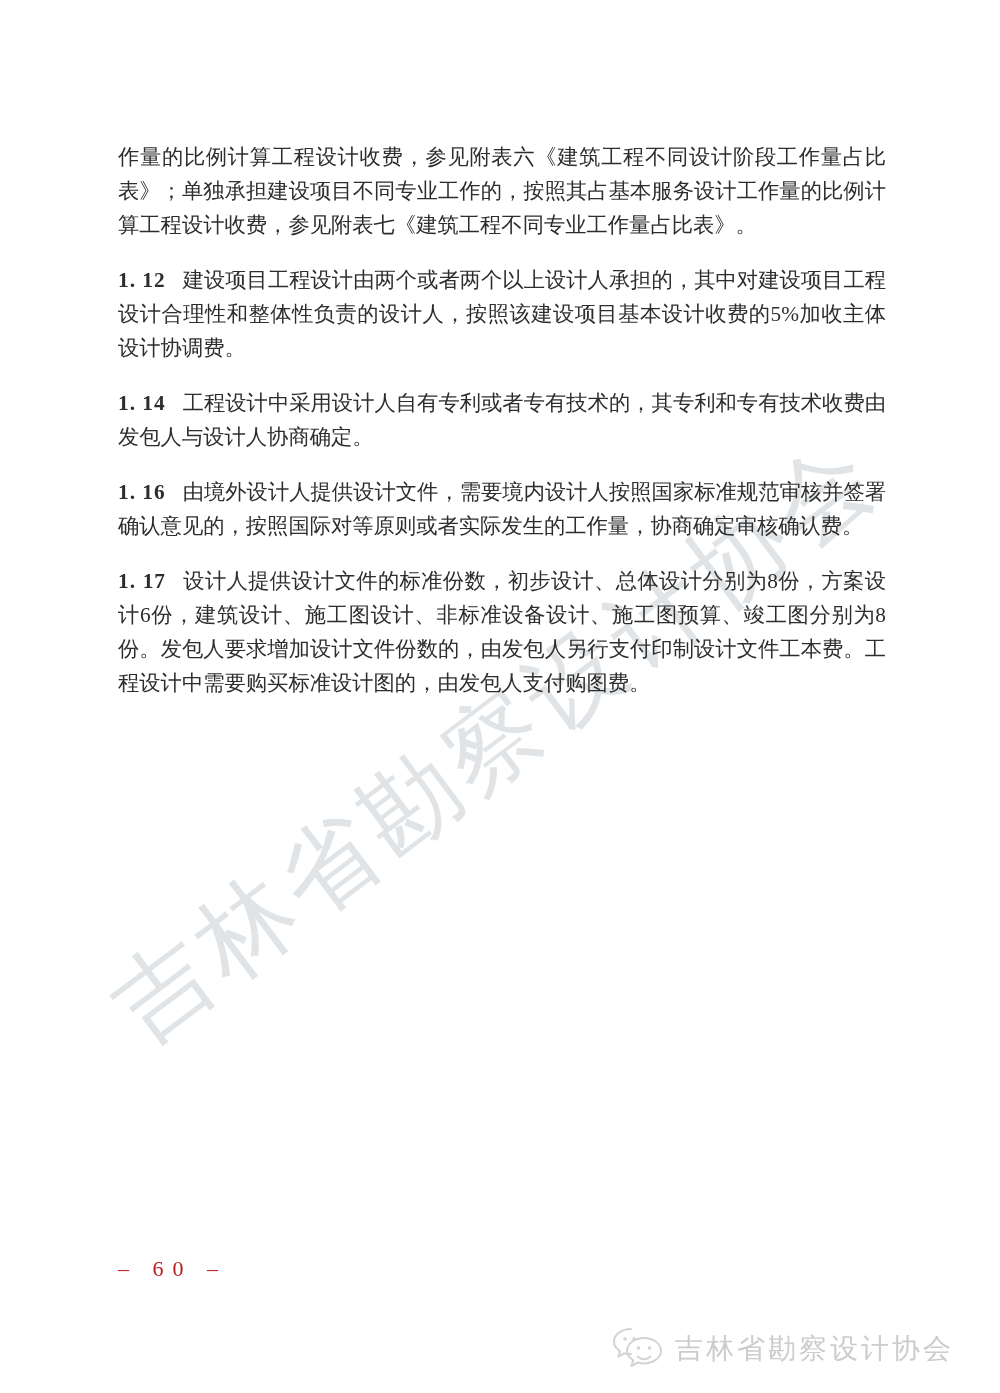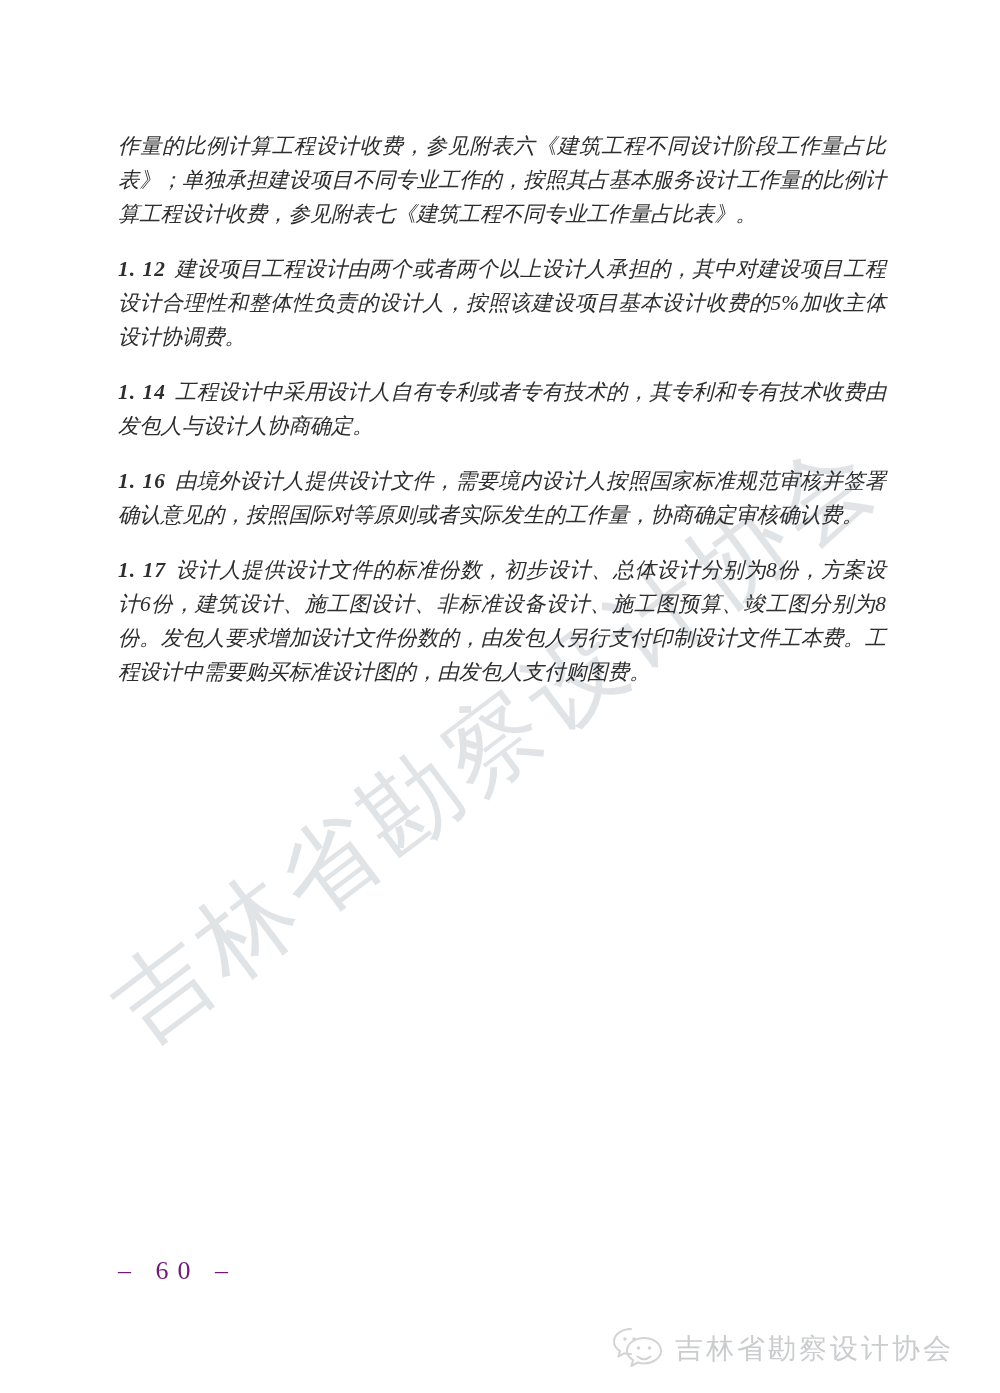--- a/index.html
+++ b/index.html
@@ -11,37 +11,36 @@
     position: relative;
     width: 1000px;
     height: 1393px;
     background: #ffffff;
     overflow: hidden;
     font-family: "Liberation Serif", "DejaVu Serif", serif;
   }
   .content {
     position: absolute;
     left: 118px;
-    top: 129px;
+    top: 140px;
     width: 768px;
     z-index: 2;
-    font-style: italic;
   }
   .para {
     font-size: 21.3px;
     line-height: 34px;
     color: #2d2d2d;
     text-align: justify;
     text-justify: inter-ideograph;
     margin: 0 0 21px 0;
   }
   .para .num {
     font-weight: bold;
     letter-spacing: 1px;
-    margin-right: 9px;
+    margin-right: 17px;
   }
   .para .num:empty {
     margin-right: 0;
     letter-spacing: 0;
   }
   .watermark {
     position: absolute;
     left: 15px;
     top: 675px;
     width: 960px;
@@ -56,22 +55,22 @@
     opacity: 0.34;
     white-space: nowrap;
     z-index: 1;
     pointer-events: none;
     font-family: "DejaVu Serif", "Liberation Serif", serif;
   }
   .page-number {
     position: absolute;
     left: 118px;
     top: 1256px;
-    font-size: 26px;
-    color: #701a75;
+    font-size: 22px;
+    color: #b91c1c;
     letter-spacing: 9px;
     z-index: 2;
   }
   .footer-brand {
     position: absolute;
     right: 46px;
     top: 1326px;
     display: flex;
     align-items: center;
     gap: 10px;

